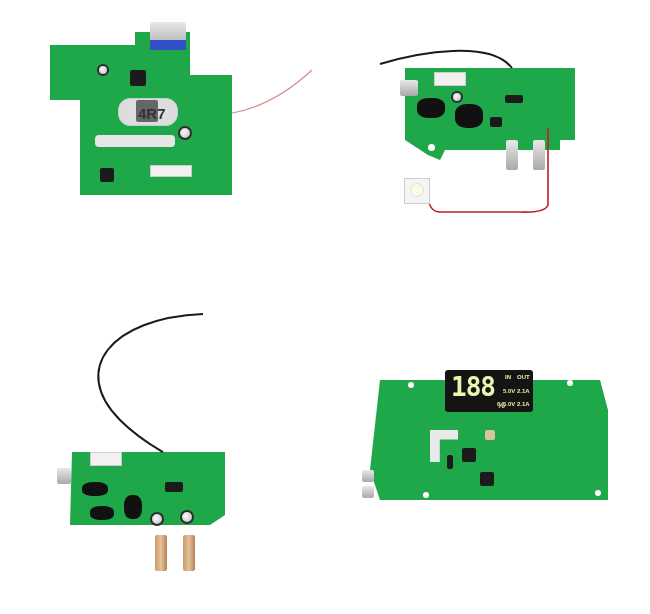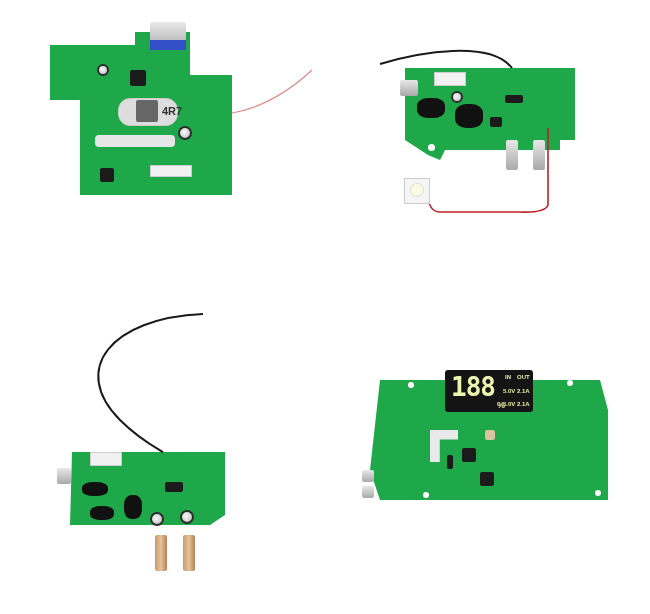--- a/index.html
+++ b/index.html
@@ -7,21 +7,21 @@
   .dark{position:absolute;background:#1b1b1b;border-radius:2px;}
   .silver{position:absolute;background:linear-gradient(#e8e8e8,#a9a9a9);border-radius:2px;}
   .whitebox{position:absolute;background:#f1f1f1;border:1px solid #ccc;}
   .cap{position:absolute;border-radius:50%;background:radial-gradient(circle at 40% 40%,#fafafa,#b8b8b8);border:2px solid #2c2c2c;}
   .hole{position:absolute;border-radius:50%;background:#fff;}
   .blk{position:absolute;background:#111;border-radius:40%;}
   .copper{position:absolute;background:linear-gradient(90deg,#c99a6b,#e6c29b,#b38157);border-radius:2px;}
   .display{position:absolute;background:#141414;border-radius:3px;color:#e9f2a8;}
   .seg{position:absolute;left:6px;top:2px;font-family:"DejaVu Sans Mono",monospace;font-size:26px;font-weight:bold;letter-spacing:-1px;color:#ecf5b0;text-align:center;}
   .lbl{position:absolute;font-size:6px;font-weight:bold;color:#e8f0a0;white-space:nowrap;}
-  .inductor-text{position:absolute;font-size:11px;color:#333;font-weight:bold;margin-left:24px;}
+  .inductor-text{position:absolute;font-size:15px;color:#333;font-weight:bold;}
 </style>
 </head>
 <body>
 
 <div>
   <svg style="position:absolute;left:0;top:0" width="650" height="614">
     <polygon points="50,45 135,45 135,32 190,32 190,75 232,75 232,195 80,195 80,100 50,100" fill="#1fa84a"></polygon>
     <path d="M232,113 C260,108 285,95 312,70" stroke="#d98a8a" stroke-width="1.2" fill="none"></path>
     <polygon points="405,68 575,68 575,140 560,140 560,150 445,150 440,160 428,155 405,140" fill="#1fa84a"></polygon>
     <path d="M380,64 C420,52 490,40 512,68" stroke="#1a1a1a" stroke-width="2" fill="none"></path>

